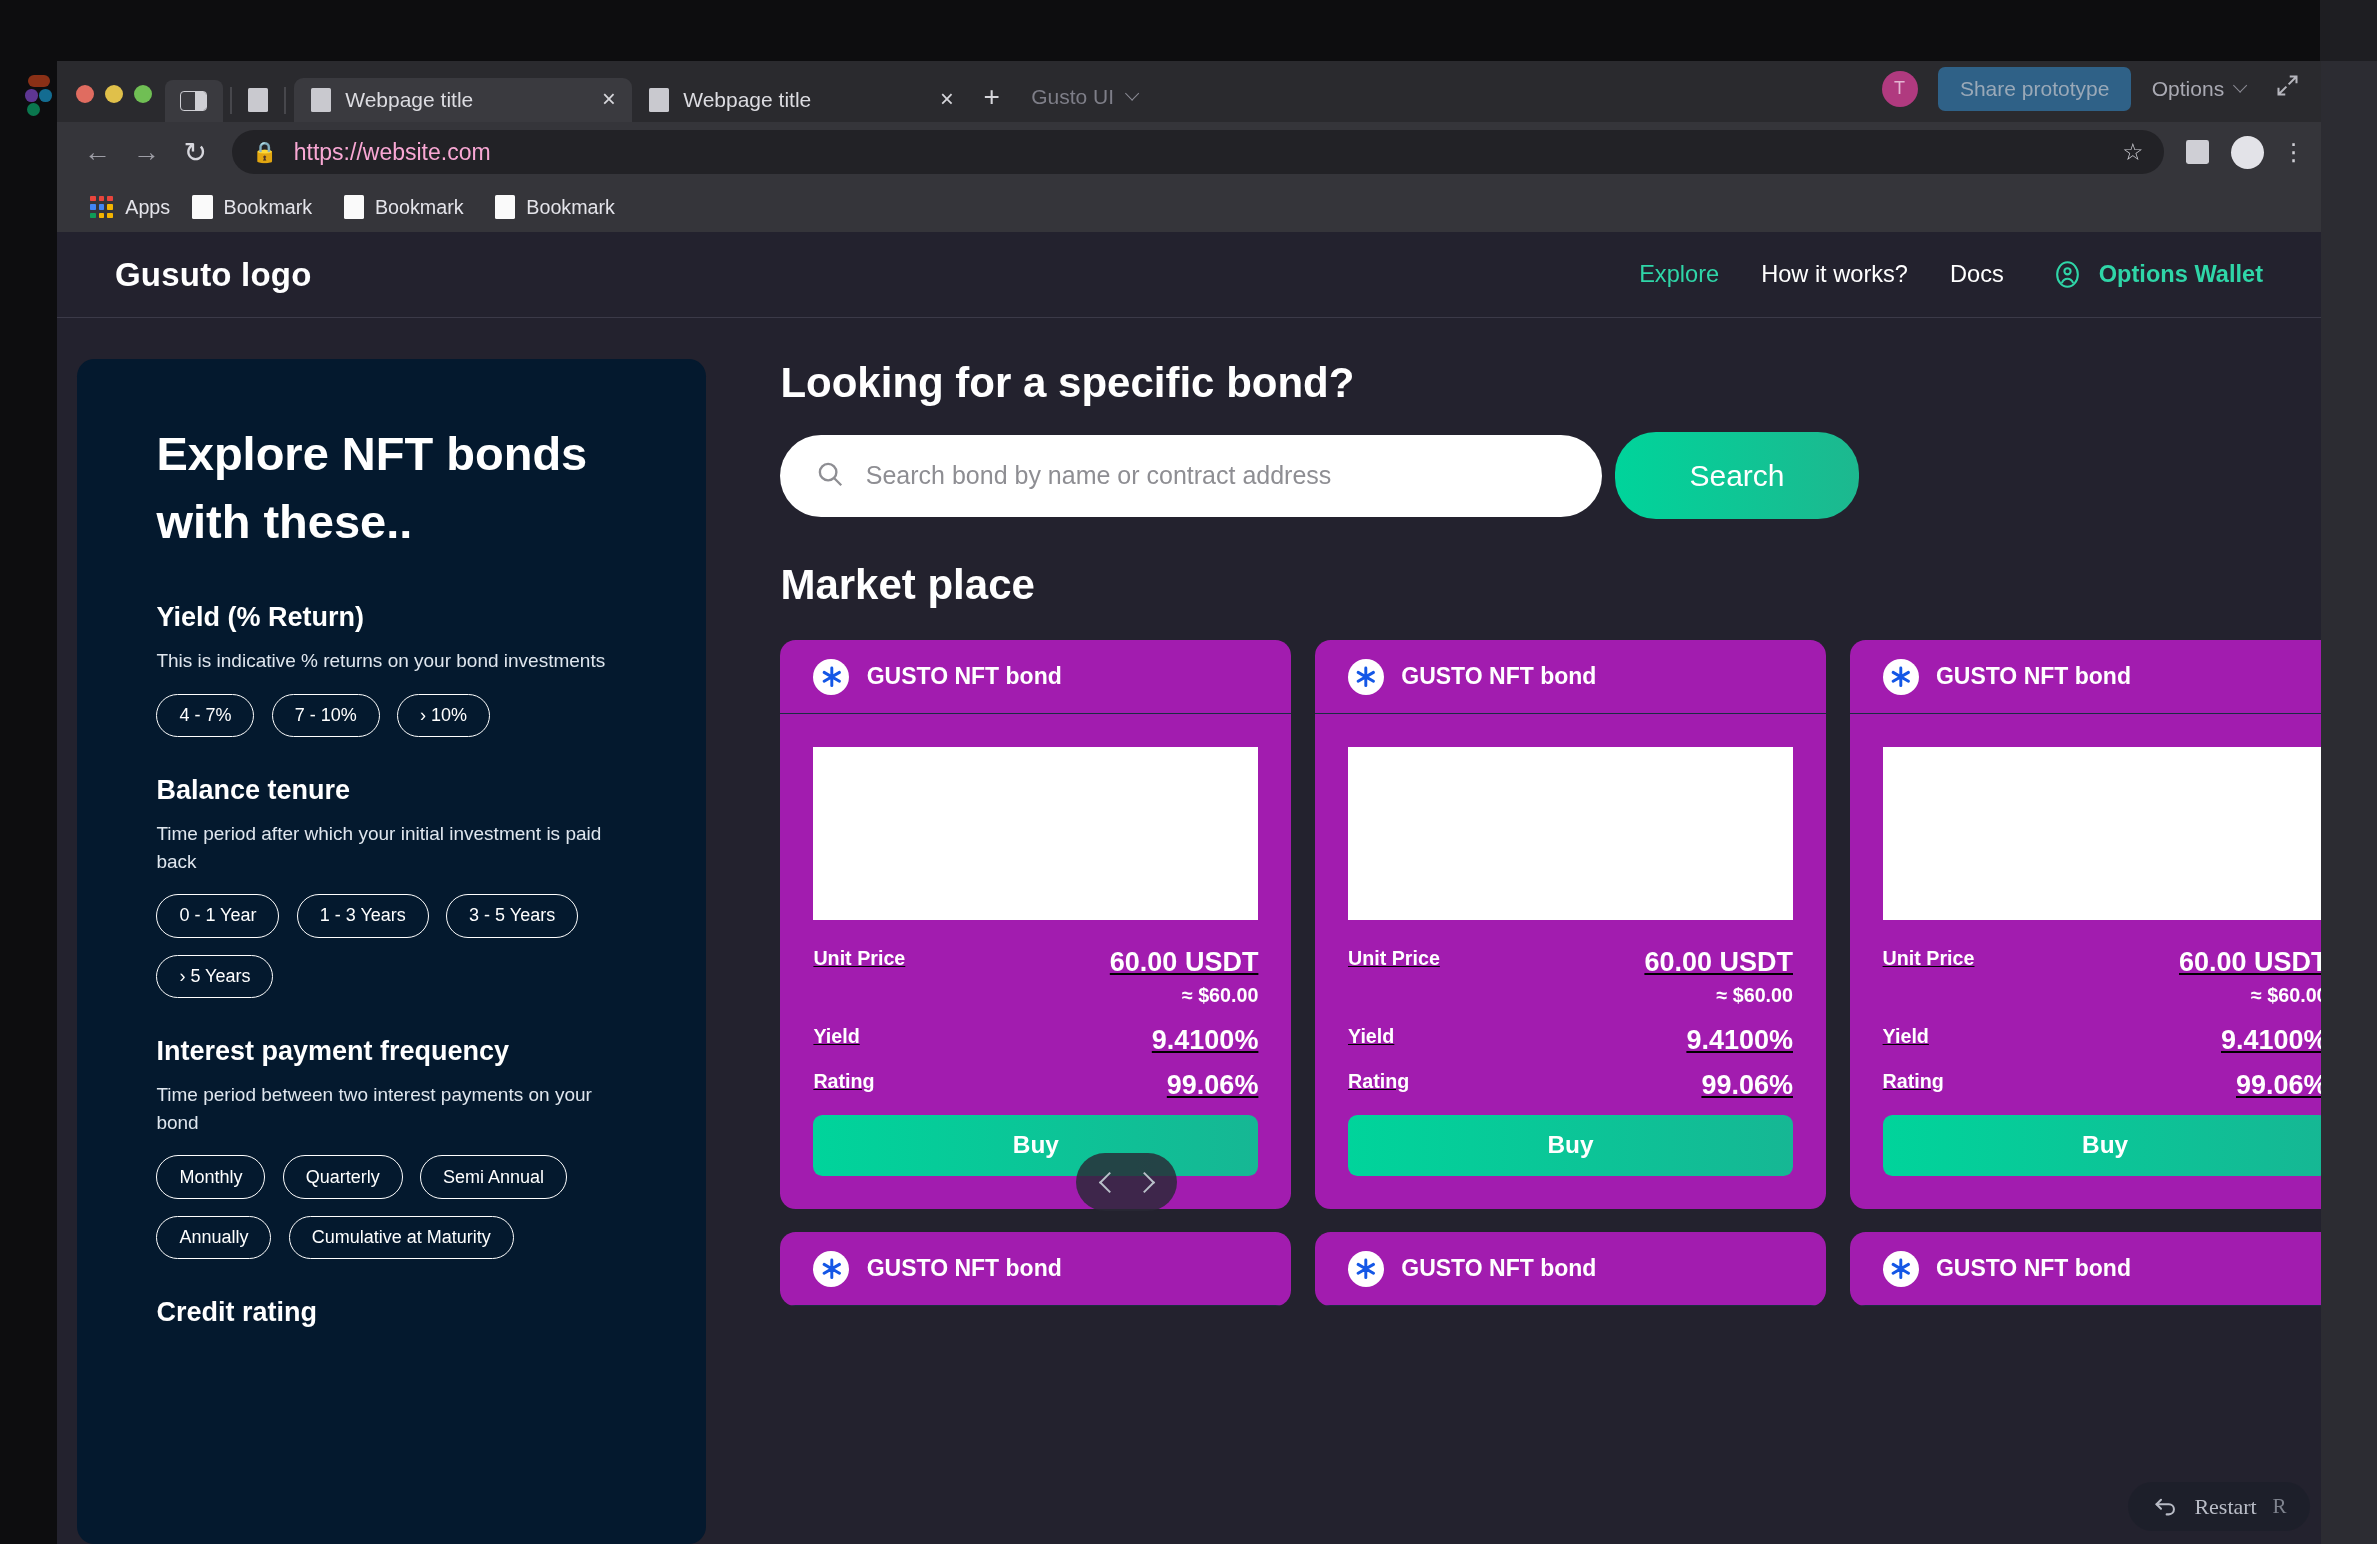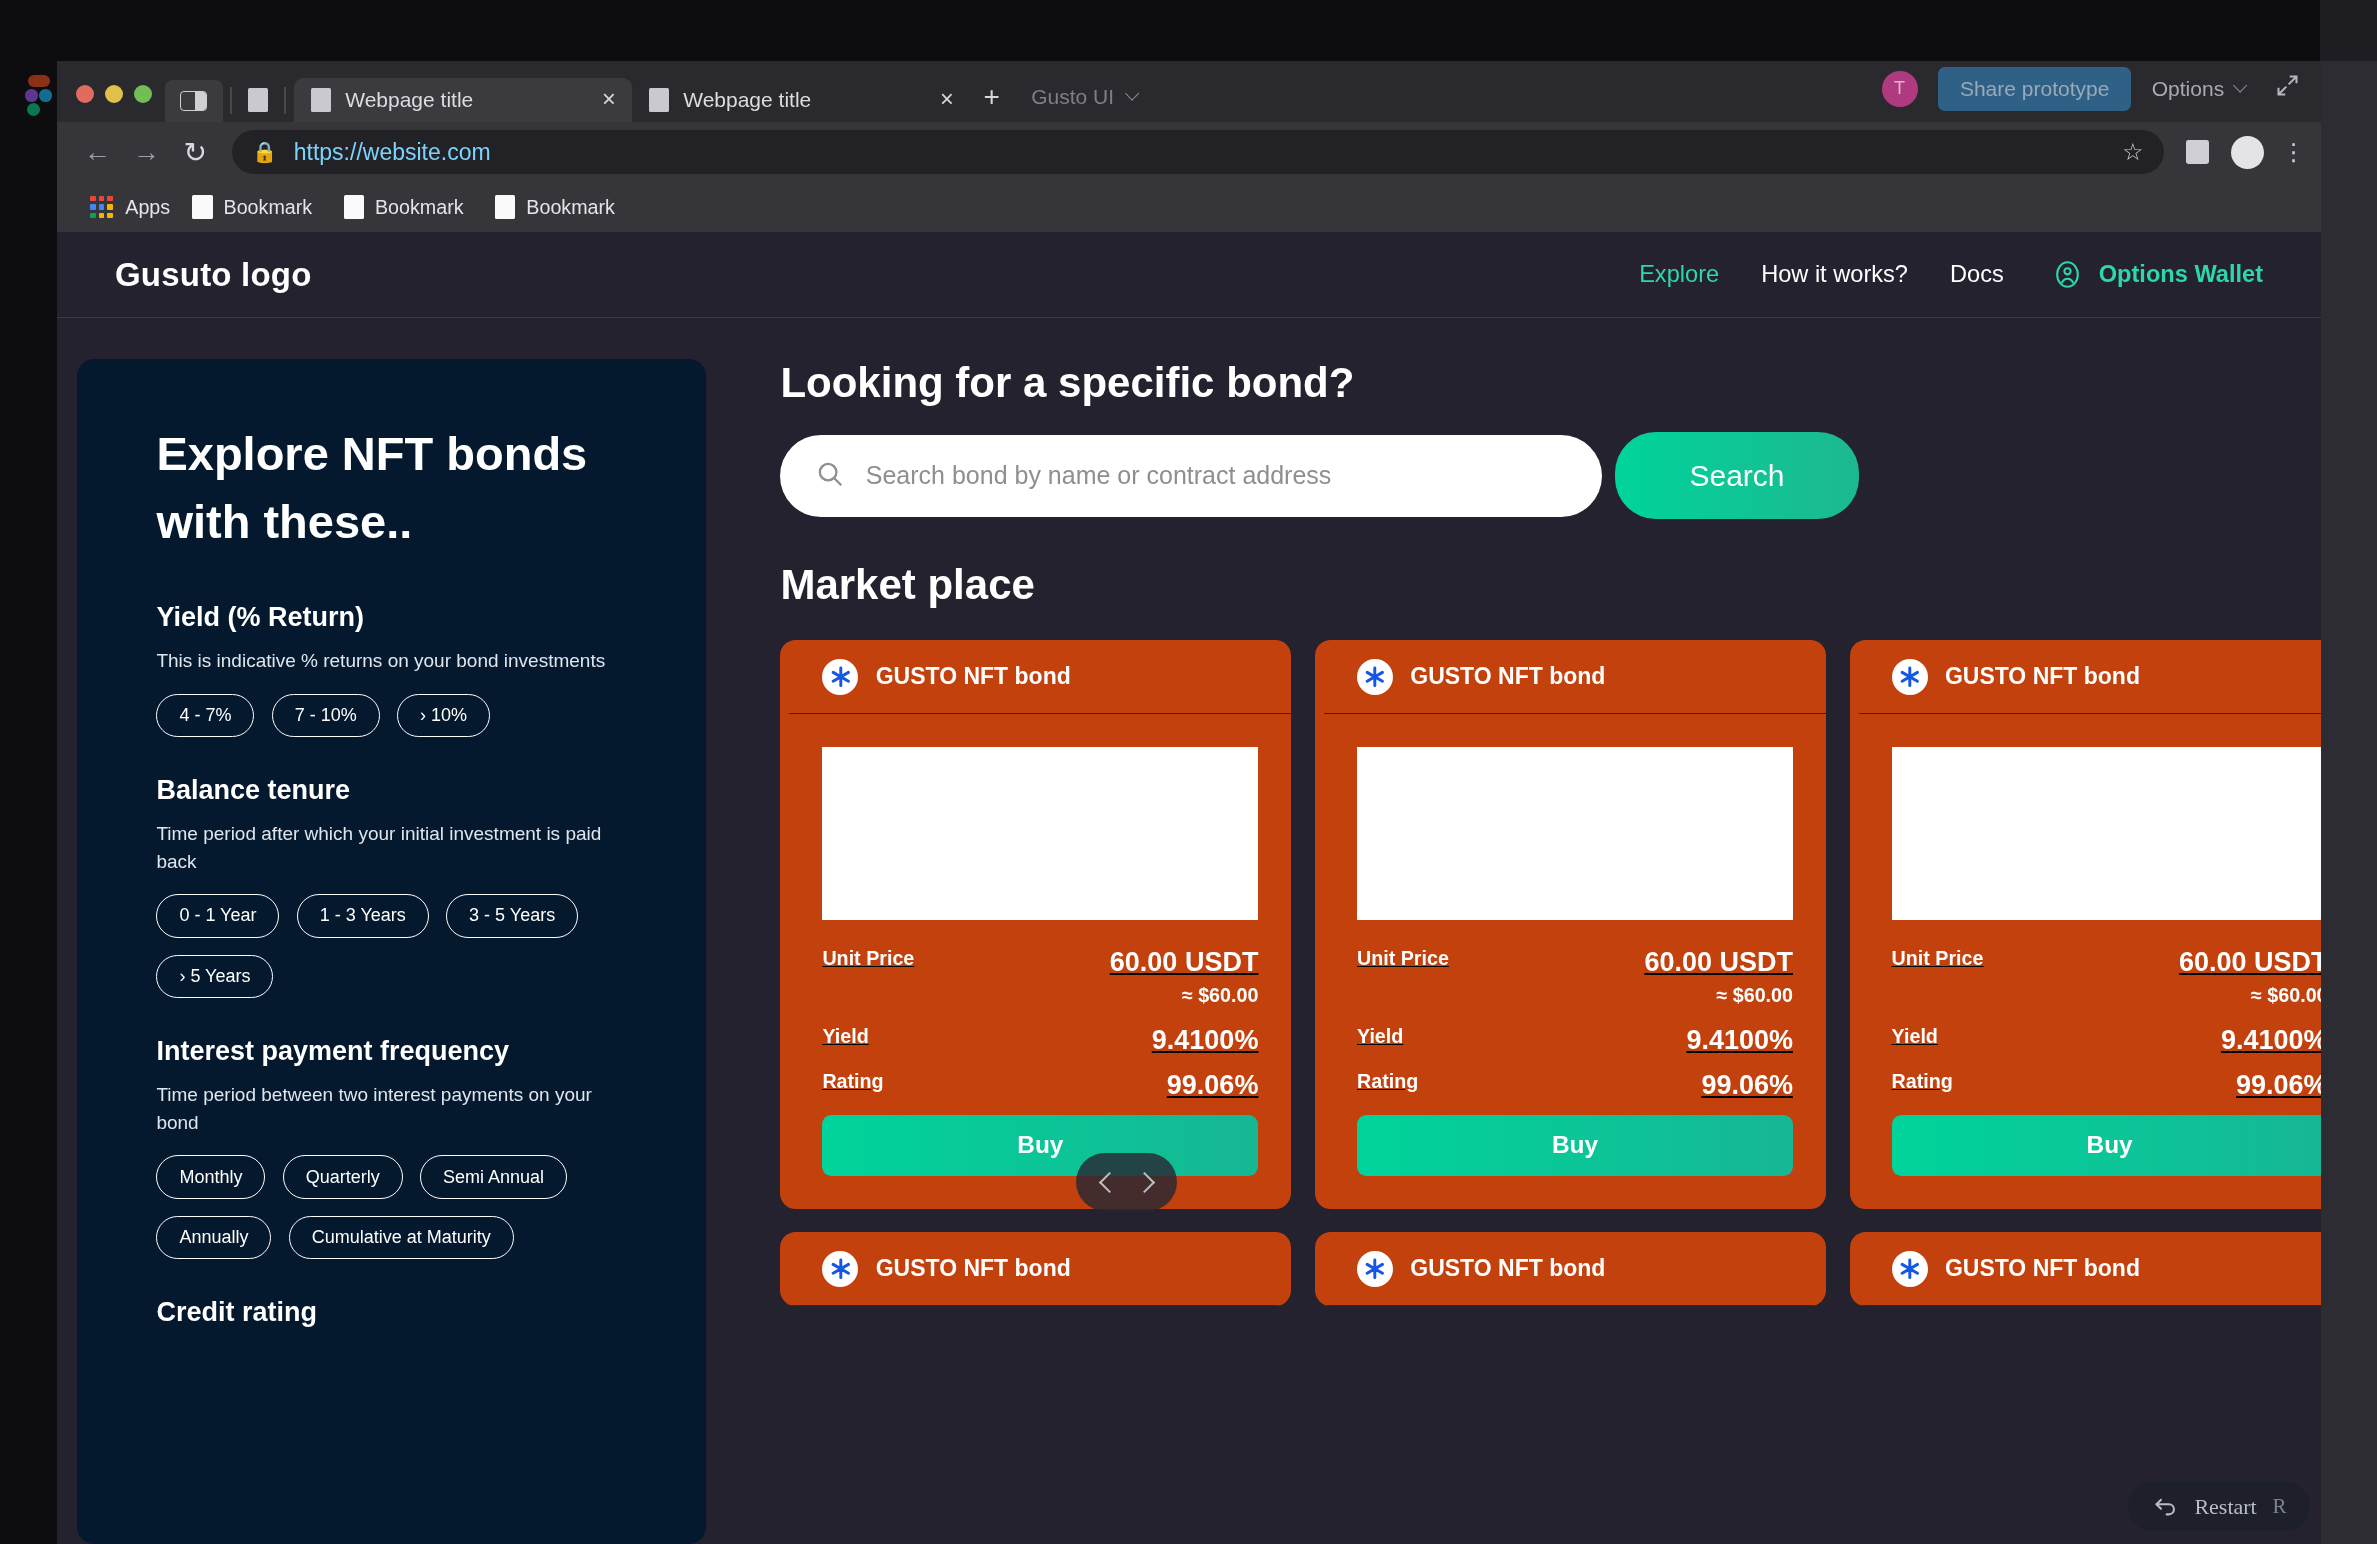--- a/index.html
+++ b/index.html
@@ -106,21 +106,21 @@
     height: 60px; background: #35353a;
     display: flex; align-items: center; gap: 0; padding: 0 15.7px;
   }
   .navbtn { width: 49px; text-align: center; color: #9e9ea6; font-size: 27px; }
   .navbtn.reload { color: #d7d7dd; font-size: 28px; }
   .omnibox {
     flex: 1 1 auto; height: 44px; background: #222226; border-radius: 22px;
     margin-left: 12.6px; display: flex; align-items: center; padding: 0 20.4px; gap: 15.7px;
   }
   .lock { color: #d3d3d9; font-size: 20.4px; }
-  .omni-text { color: #7dd3fc; font-size: 23px; }
+  .omni-text { color: #f9a8d4; font-size: 23px; }
   .omni-right { margin-left: auto; display: flex; align-items: center; gap: 20.4px; }
   .star { color: #d3d3d9; font-size: 23.6px; }
   .ext-sq { width: 23.6px; height: 23.6px; background: #cfcfd5; border-radius: 2.4px; }
   .profile-circle { width: 33px; height: 33px; border-radius: 50%; background: #e3e3e8; }
   .kebab { color: #cfcfd5; font-size: 23.6px; letter-spacing: 0; }
 
   
   .bookmarks {
     height: 50px; background: #35353a;
     display: flex; align-items: center; gap: 12.6px; padding: 0 33px;
@@ -200,21 +200,21 @@
   .main h2.market { color: #ffffff; font-size: 42px; font-weight: bold; margin-bottom: 31px; }
 
   
   .cardgrid {
     display: grid;
     grid-template-columns: repeat(3, 511px);
     gap: 23.6px;
     position: relative;
   }
   .card {
-    background: #c2410c; border-radius: 15.7px; overflow: hidden; padding-left: 9px;
+    background: #a21caf; border-radius: 15.7px; overflow: hidden;
   }
   .card-head {
     height: 74px; display: flex; align-items: center; gap: 17.3px;
     padding: 0 33px; border-bottom: 0.8px solid #1a2d42;
   }
   .badge {
     width: 36px; height: 36px; border-radius: 50%; background: #ffffff;
     display: flex; align-items: center; justify-content: center; flex: 0 0 auto;
   }
   .card-title { color: #ffffff; font-size: 23px; font-weight: bold; white-space: nowrap; }

